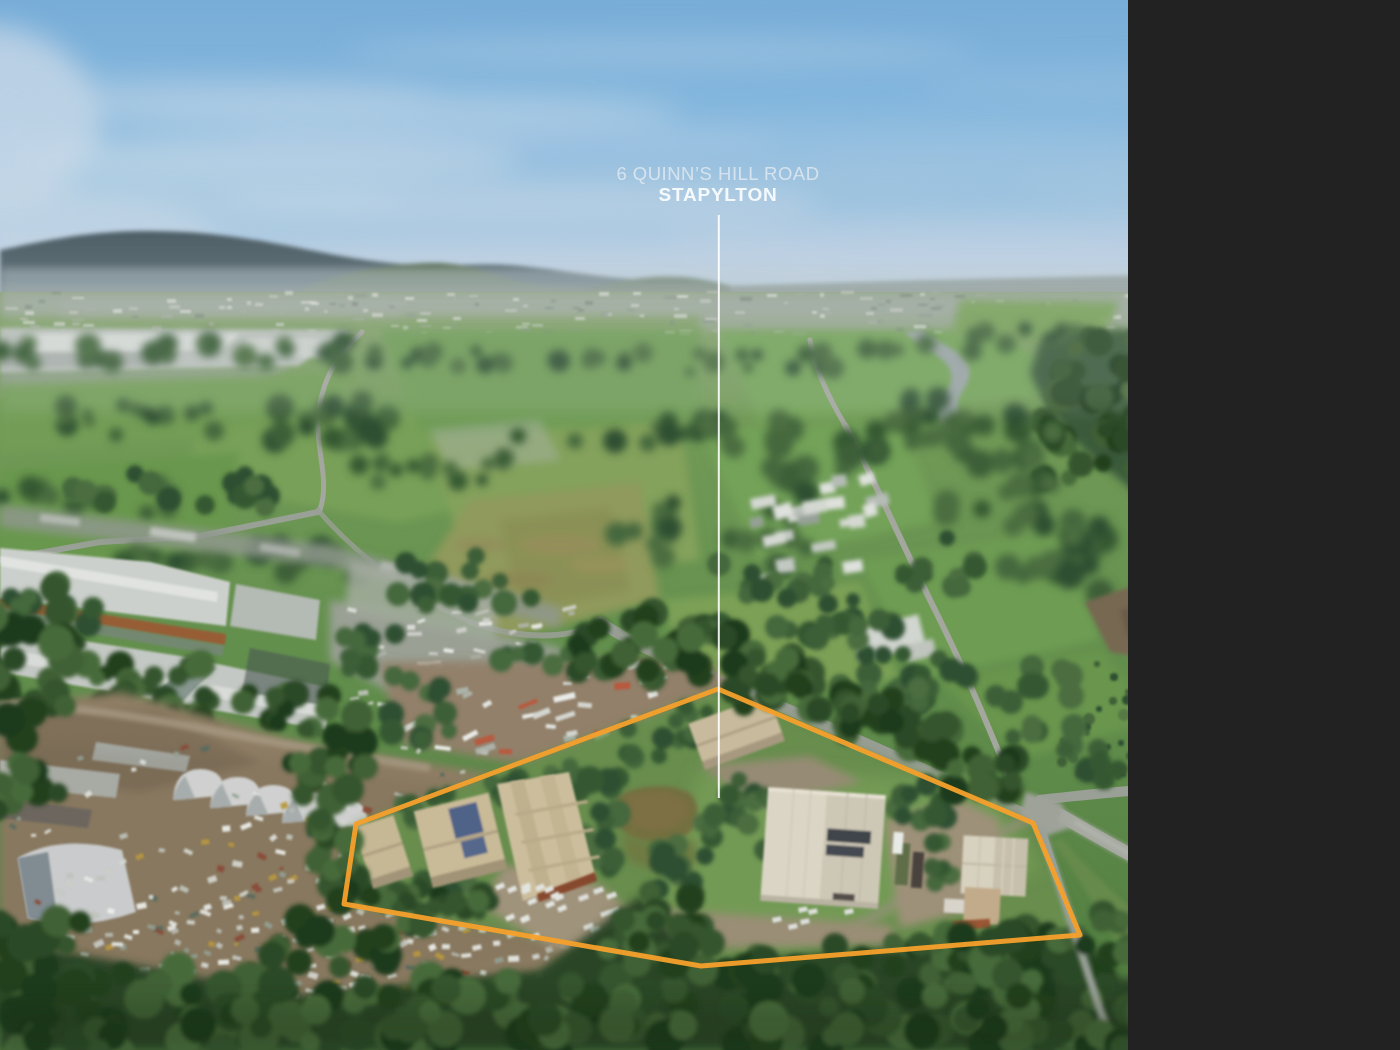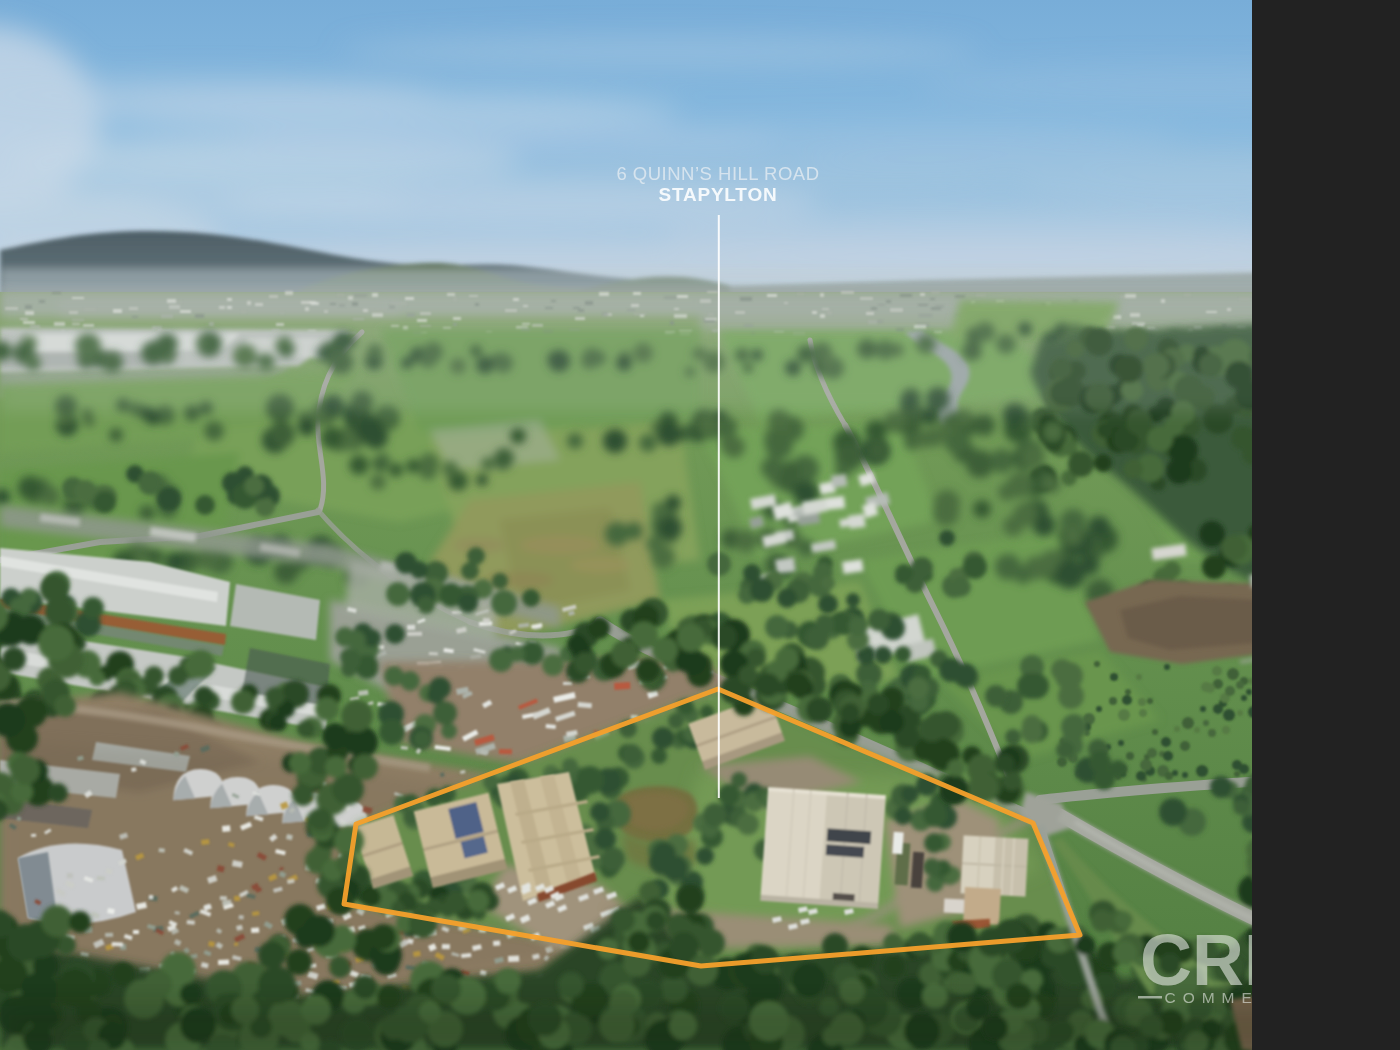--- a/index.html
+++ b/index.html
@@ -1,15 +1,15 @@
 <!DOCTYPE html>
 <html><head><meta charset="utf-8">
 <style>
 html,body{margin:0;padding:0;background:#222;}
-#stage{width:1252px;height:1050px;position:relative;overflow:hidden;font-family:"Liberation Sans",sans-serif;}
+#stage{width:1128px;height:1050px;position:relative;overflow:hidden;font-family:"Liberation Sans",sans-serif;}
 </style></head><body>
 <div id="stage">
 <svg width="1400" height="1050" viewBox="0 0 1400 1050">
 <defs>
 <linearGradient id="sky" x1="0" y1="0" x2="0" y2="1">
 <stop offset="0" stop-color="#78add8"></stop>
 <stop offset="0.4" stop-color="#87b9de"></stop>
 <stop offset="0.78" stop-color="#a3c6e0"></stop>
 <stop offset="1" stop-color="#bdd2e0"></stop>
 </linearGradient>

